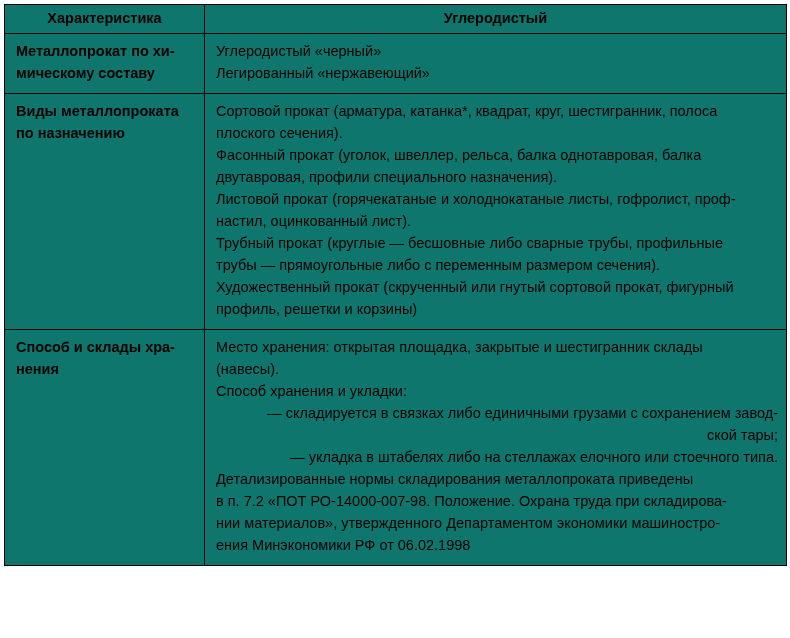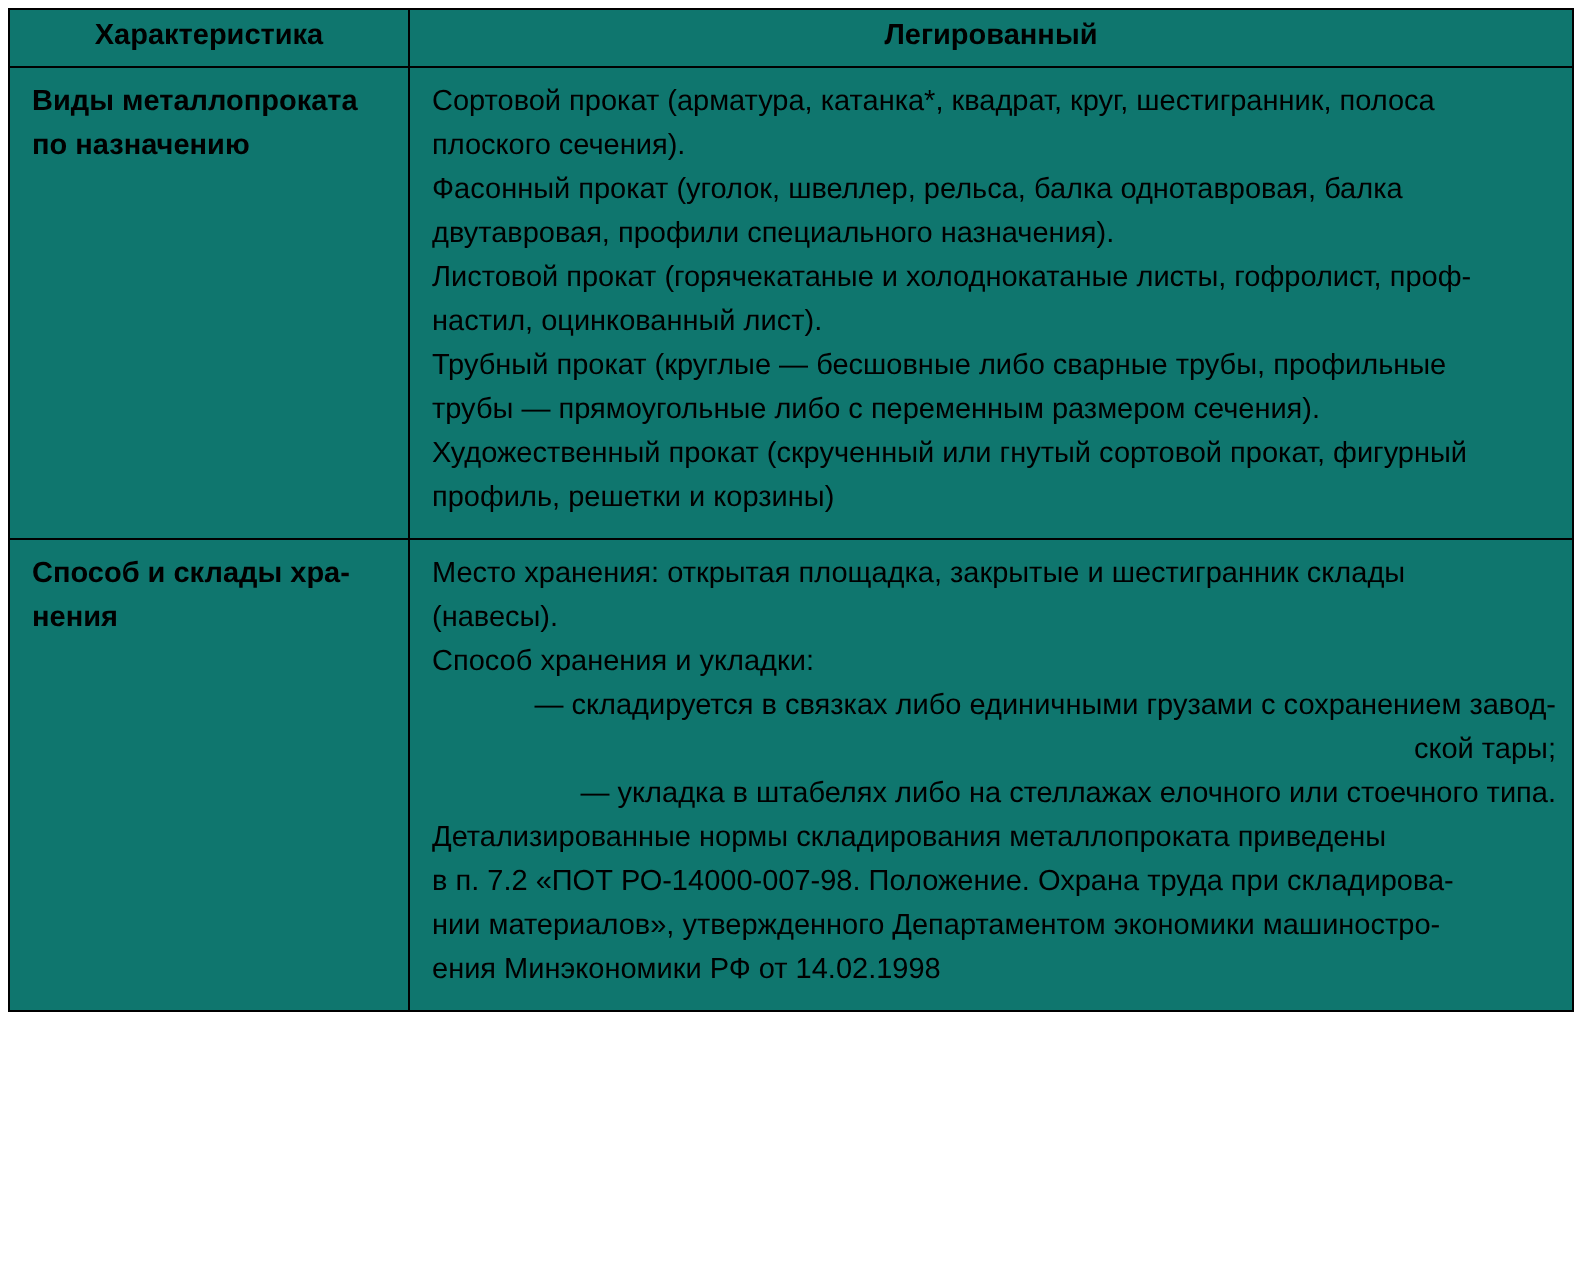--- a/index.html
+++ b/index.html
@@ -63,24 +63,32 @@
 
 <div class="page">
   <table class="doc-table">
     <colgroup>
       <col class="col-char">
       <col class="col-comm">
     </colgroup>
     <thead>
       <tr>
         <th>Характеристика</th>
-        <th>Легированный</th>
+        <th>Углеродистый</th>
       </tr>
     </thead>
     <tbody>
+      <tr>
+        <td class="char-cell">Металлопрокат по хи-
+мическому составу</td>
+        <td class="comm-cell">
+          <div class="para">Углеродистый «черный»</div>
+          <div class="para">Легированный «нержавеющий»</div>
+        </td>
+      </tr>
       <tr>
         <td class="char-cell">Виды металлопроката
 по назначению</td>
         <td class="comm-cell">
           <div class="para">Сортовой прокат (арматура, катанка*, квадрат, круг, шестигранник, полоса
 плоского сечения).</div>
           <div class="para">Фасонный прокат (уголок, швеллер, рельса, балка однотавровая, балка
 двутавровая, профили специального назначения).</div>
           <div class="para">Листовой прокат (горячекатаные и холоднокатаные листы, гофролист, проф-
 настил, оцинкованный лист).</div>
@@ -96,18 +104,18 @@
         <td class="comm-cell">
           <div class="para">Место хранения: открытая площадка, закрытые и шестигранник склады
 (навесы).</div>
           <div class="para">Способ хранения и укладки:</div>
           <div class="para dash">— складируется в связках либо единичными грузами с сохранением завод-
 ской тары;</div>
           <div class="para dash">— укладка в штабелях либо на стеллажах елочного или стоечного типа.</div>
           <div class="para">Детализированные нормы складирования металлопроката приведены
 в п. 7.2 «ПОТ РО-14000-007-98. Положение. Охрана труда при складирова-
 нии материалов», утвержденного Департаментом экономики машиностро-
-ения Минэкономики РФ от 14.02.1998</div>
+ения Минэкономики РФ от 06.02.1998</div>
         </td>
       </tr>
     </tbody>
   </table>
 </div>
 
 </body></html>

